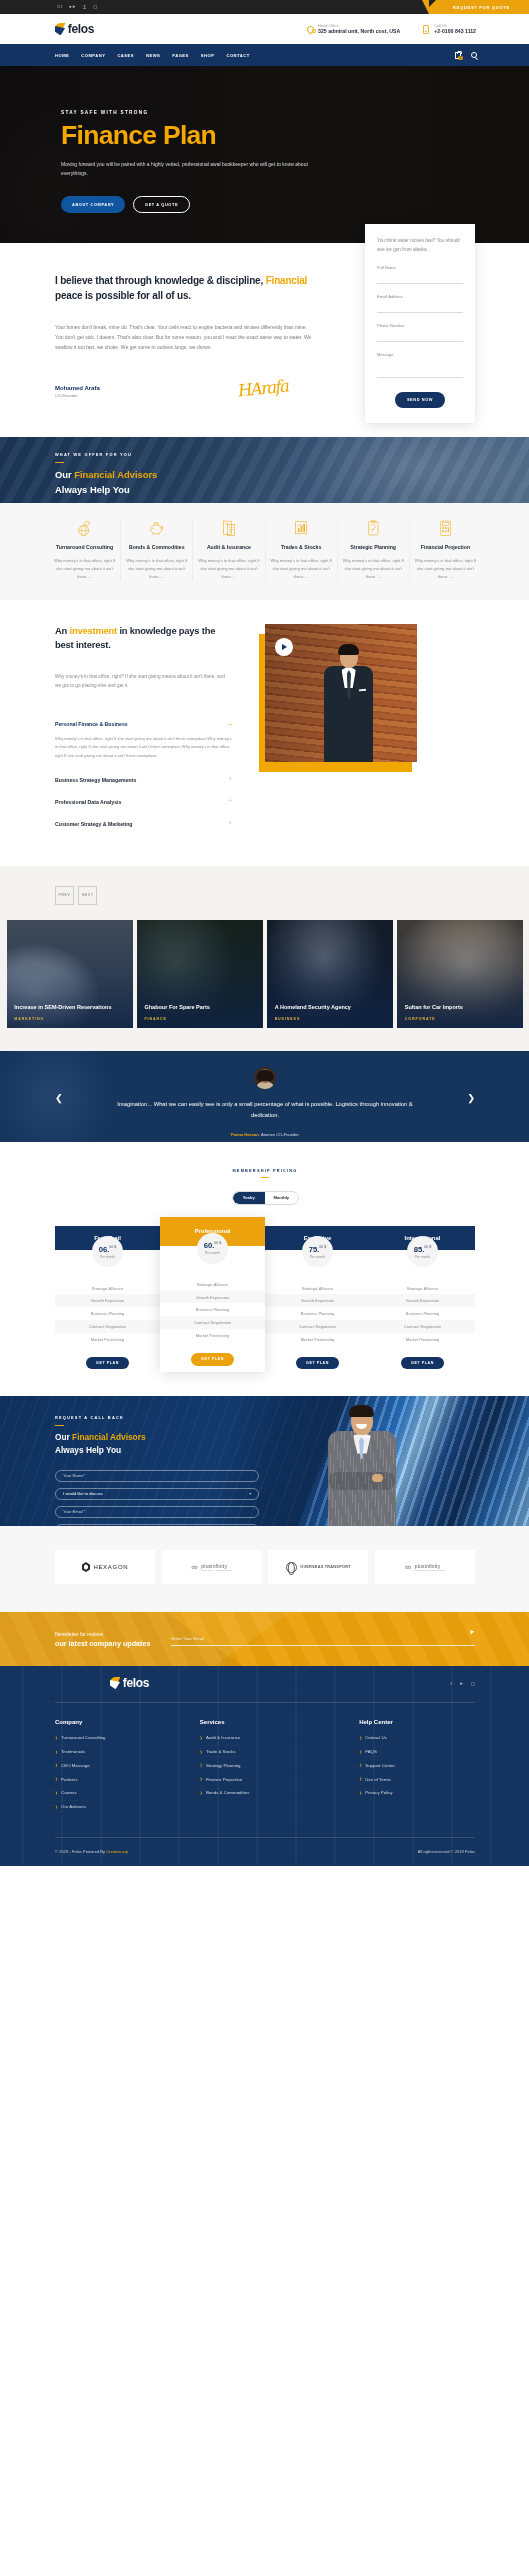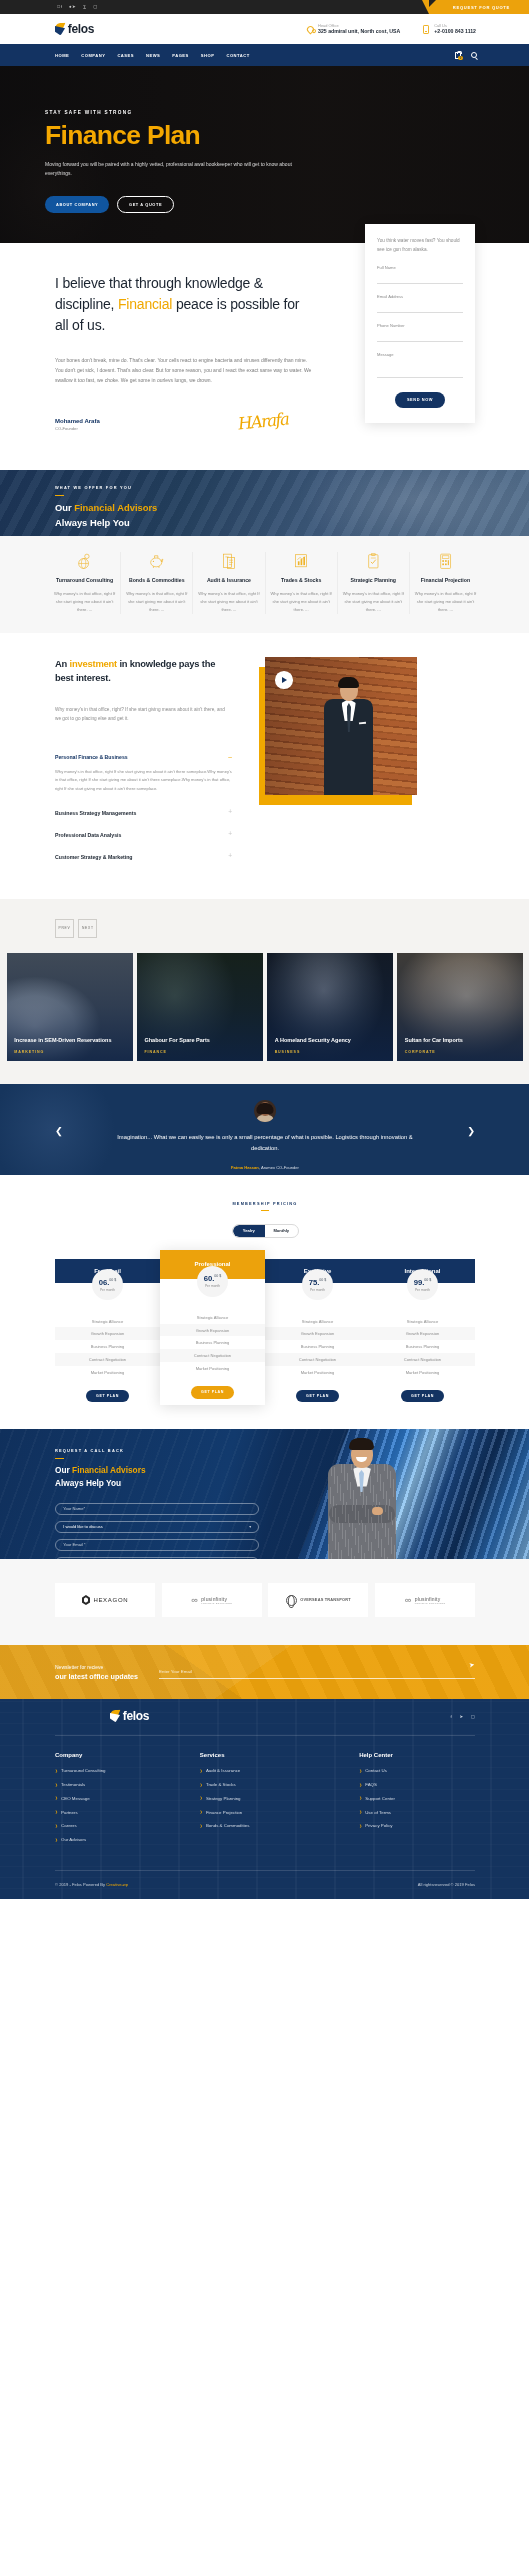--- a/index.html
+++ b/index.html
@@ -72,33 +72,33 @@
   .hero { height:177px; position:relative; overflow:hidden; background:#2a2520; }
   .hero-bg { position:absolute; inset:0; background:
       radial-gradient(ellipse 99px 121px at 8% 70%, #2b231d 0%, #1a1512 70%),
       radial-gradient(ellipse 83px 99px at 27% 20%, #6b5c4e 0%, #2e2822 75%),
       radial-gradient(ellipse 105px 143px at 52% 35%, #4a4038 0%, #17161a 75%),
       radial-gradient(ellipse 94px 110px at 78% 22%, #5a4f44 0%, #24201c 75%),
       radial-gradient(ellipse 110px 127px at 90% 78%, #463c33 0%, #1b1815 75%),
       linear-gradient(100deg,#211d1a,#2c2620 45%,#1c1916);
   }
   .hero-dark { position:absolute; inset:0; background:linear-gradient(90deg,rgba(10,10,12,.74),rgba(12,12,14,.45) 60%,rgba(10,10,12,.55)); }
-  .hero-inner { position:relative; margin-left:45px; padding-top:44px; }
+  .hero-inner { position:relative; margin-left:61px; padding-top:44px; }
   .hero-sub { color:#fff; font-size:4.7px; font-weight:bold; letter-spacing:1.3px; }
   .hero-title { color:#f5a800; font-size:26.5px; font-weight:bold; letter-spacing:-0.7px; margin-top:6.6px; line-height:1; }
   .hero-desc { color:#dfdfdf; font-size:5px; line-height:1.75; margin-top:12px; max-width:265px; }
   .hero-btns { margin-top:17.7px; display:flex; gap:7.7px; }
   .btn-primary { background:#10559f; color:#fff; font-size:3.9px; font-weight:bold; letter-spacing:0.6px; padding:5px 11px; border-radius:10px; border:none; }
   .btn-outline { background:transparent; color:#fff; font-size:3.9px; font-weight:bold; letter-spacing:0.6px; padding:5px 11px; border-radius:10px; border:0.8px solid #fff; }
 
   
   .about { position:relative; background:#fff; padding:30px 0 39px; }
   .about-grid { margin:0 55px; display:flex; }
   .about-left { width:259px; }
-  .about-h { font-size:14px; font-weight:normal; line-height:1.5; letter-spacing:-0.2px; color:#1b2430; }
+  .about-h { font-size:10px; font-weight:bold; line-height:1.5; letter-spacing:-0.2px; color:#1b2430; }
   .about-h .hl { color:#f0a800; }
   .about-p { font-size:5px; line-height:2; color:#7b7b7b; margin-top:19px; }
   .about-sign { margin-top:26.5px; display:flex; align-items:flex-end; justify-content:space-between; }
   .sign-name { font-size:6px; font-weight:bold; color:#133362; }
   .sign-role { font-size:4.1px; color:#8a8a8a; margin-top:2.2px; }
   .sign-glyph { font-family:"DejaVu Serif", serif; font-style:italic; font-size:16.6px; color:#f0a800; transform:rotate(-6deg); margin-right:25.4px; letter-spacing:-1.7px; }
 
   .form-card {
     position:absolute; right:55px; top:-19px; width:110px; background:#fff;
     box-shadow:0 1.7px 12px rgba(0,0,0,.13); padding:13.2px 12px 15.5px;
@@ -704,21 +704,21 @@
           <li>Contract Negotiation</li>
           <li>Market Positioning</li>
         </ul>
         <button class="plan-btn">GET PLAN</button>
       </div>
       <div class="plan">
         <div class="plan-top">
             <div class="plan-name">International</div>
           </div>
         <div class="price-circle">
-          <div class="price-main"><span>99.</span><sup>00 $</sup></div>
+          <div class="price-main"><span>85.</span><sup>00 $</sup></div>
           <div class="price-per">Per month</div>
         </div>
         <ul class="plan-feats">
           <li>Strategic Alliance</li>
           <li>Growth Expansion</li>
           <li>Business Planning</li>
           <li>Contract Negotiation</li>
           <li>Market Positioning</li>
         </ul>
         <button class="plan-btn">GET PLAN</button>
@@ -782,21 +782,21 @@
           </div>
       </div>
     </div>
   </div>
 
   <div class="news">
     <div class="news-bg"></div>
     <div class="news-in">
       <div>
         <div class="news-t1">Newsletter for recieve</div>
-        <div class="news-t2">our latest office updates</div>
+        <div class="news-t2">our latest company updates</div>
       </div>
       <div class="news-form">
         <input class="news-input" placeholder="Enter Your Email" style="">
         <button class="news-send">➤</button>
       </div>
     </div>
   </div>
 
   <div class="footer">
     <div class="footer-bg"></div>

